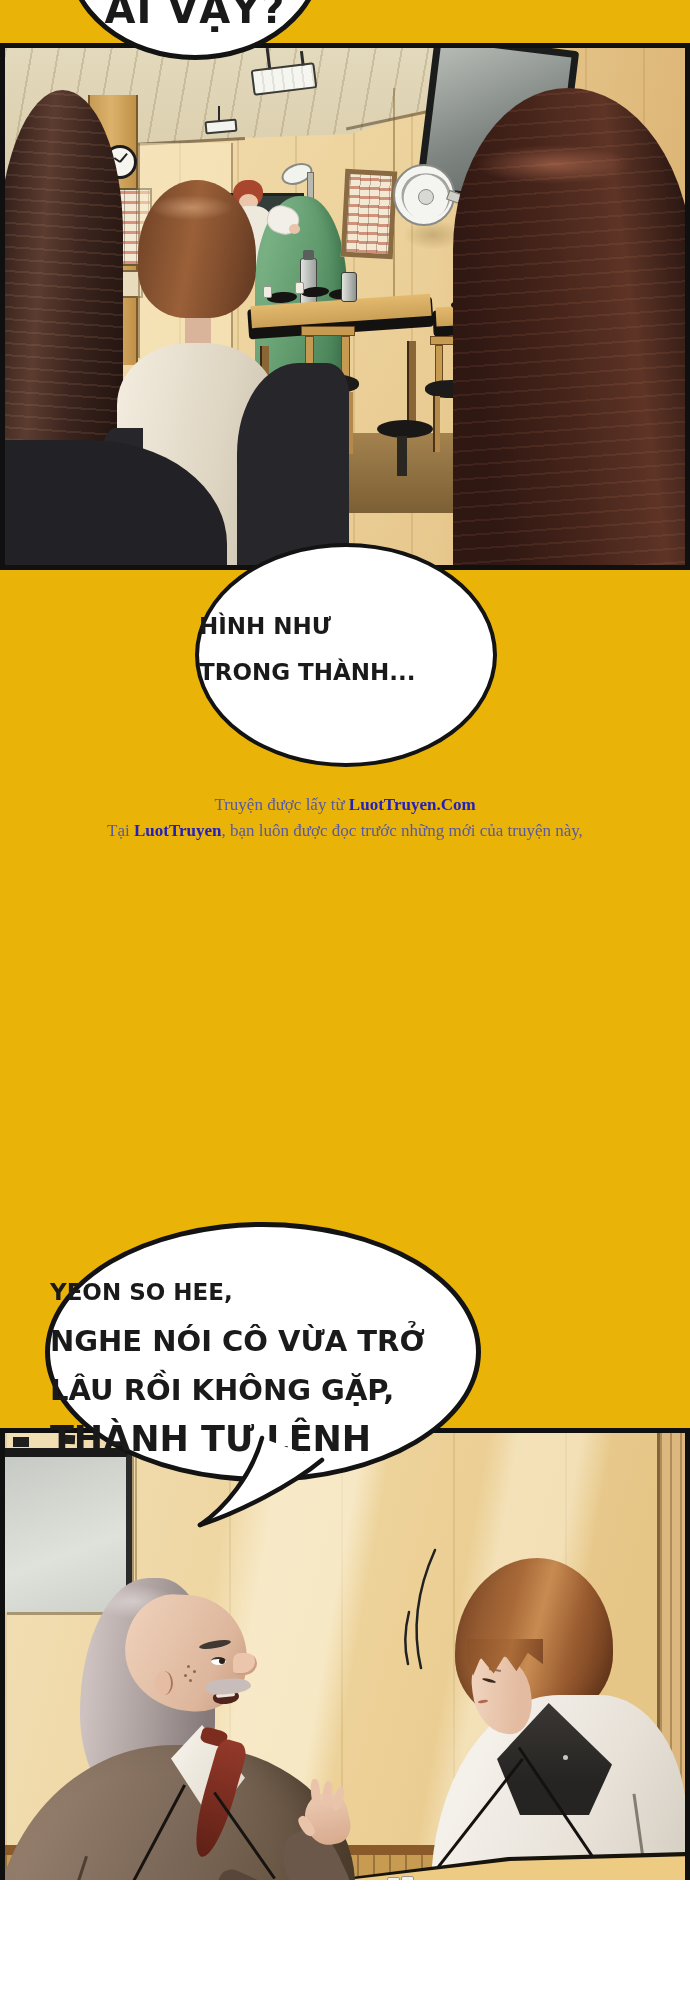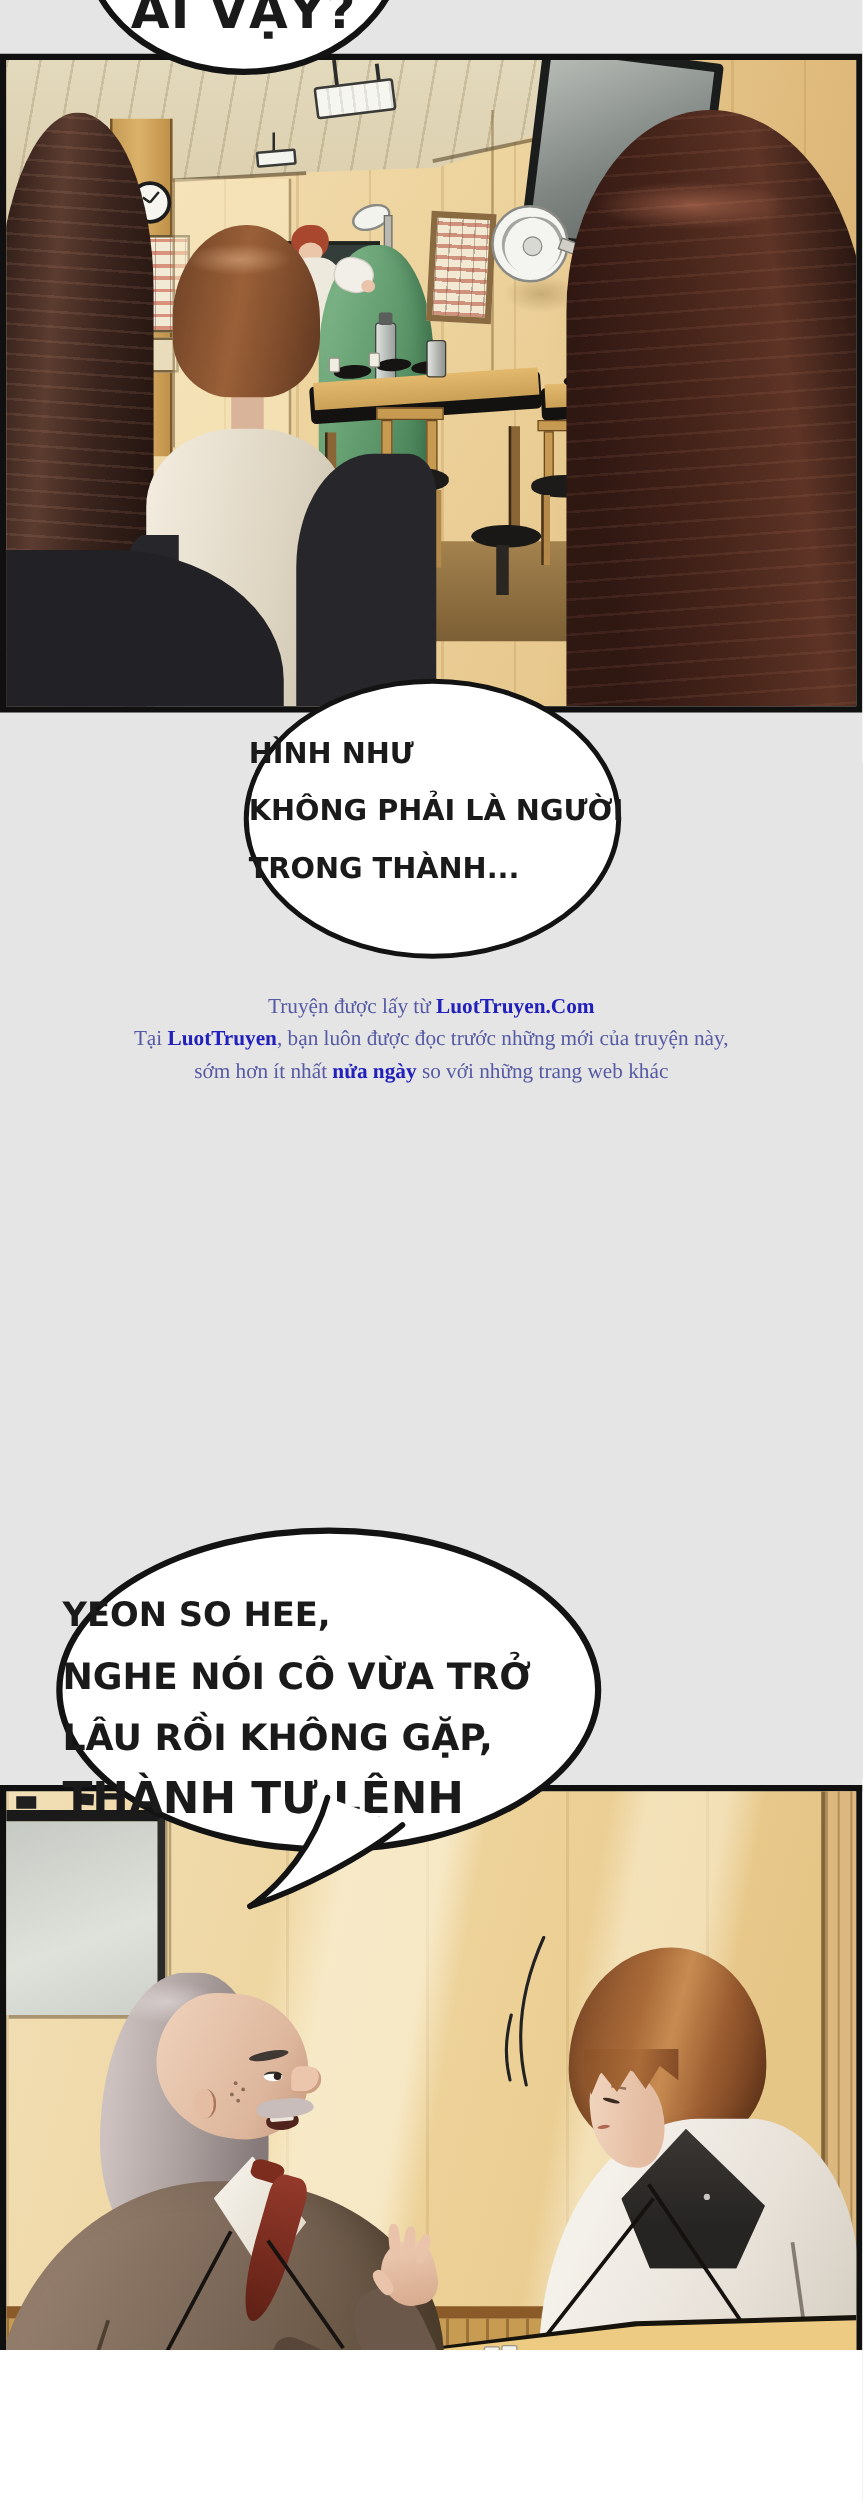--- a/index.html
+++ b/index.html
@@ -1,17 +1,17 @@
 <!DOCTYPE html>
 <html><head>
 <meta charset="utf-8">
 <style>
   *{margin:0;padding:0;box-sizing:border-box}
   html,body{background:#fff}
-  .page{position:relative;width:690px;height:1880px;background:#e5e5e5;overflow:hidden;
+  .page{position:relative;width:690px;height:1880px;background:#eab308;overflow:hidden;
         font-family:"DejaVu Sans",sans-serif}
   .a{position:absolute;display:block}
   .panel{position:absolute;left:0;width:690px;border:5px solid #101010;overflow:hidden}
   #p1{top:43px;height:527px;
       background:repeating-linear-gradient(90deg, rgba(150,108,50,.18) 0 2px, transparent 2px 58px),
                  linear-gradient(120deg,#f3debc 0%,#eed5a0 40%,#e7c88d 75%,#e2bf7f 100%)}
   #p2{top:1428px;height:572px;border-bottom:none;
       background:repeating-linear-gradient(90deg, rgba(150,108,50,.15) 0 2px, transparent 2px 112px),
                  linear-gradient(105deg,#f2dfb6 0%,#eed59f 35%,#ecd096 55%,#e6c687 80%)}
   .bubble{position:absolute;background:#fff;border-radius:50%}
@@ -145,29 +145,27 @@
                  linear-gradient(262deg,#2a1712 8%,#5e3426 30%,#46241a 55%,#2f1712 85%);
       border-radius:48% 52% 0 0 / 34% 38% 0 0"></div>
   </div>
 
   <div class="bubble" style="left:66px;top:-152px;width:258px;height:212px;border:5px solid #131313"></div>
   <div class="a btxt" style="left:70px;top:-14px;width:250px;font-size:40px;letter-spacing:1px">AI VẬY?</div>
 
   <div class="bubble" style="left:195px;top:543px;width:302px;height:224px;border:4px solid #131313">
     <div class="bcol" style="transform:translateY(-6px)">
       <div class="btxt" style="font-size:23px;line-height:46px">HÌNH NHƯ</div>
-      <div class="btxt" style="font-size:23px;line-height:46px">KHÔNG PHẢI LÀ NGƯỜI</div>
       <div class="btxt" style="font-size:23px;line-height:46px">TRONG THÀNH...</div>
     </div>
   </div>
 
   <div class="promo">
     <div><span>Truyện được lấy từ </span><b>LuotTruyen.Com</b></div>
     <div><span>Tại </span><b>LuotTruyen</b><span>, bạn luôn được đọc trước những mới của truyện này,</span></div>
-    <div><span>sớm hơn ít nhất </span><b>nửa ngày</b><span> so với những trang web khác</span></div>
   </div>
 
   <div id="p2" class="panel">
 
     <div class="a" style="left:0;top:0;width:680px;height:567px;
       background:linear-gradient(100deg, transparent 30%, rgba(255,250,232,.55) 36% 46%, transparent 50% 62%, rgba(255,250,232,.45) 66% 74%, transparent 78%)"></div>
     <div class="a" style="left:130px;top:0;width:2px;height:315px;background:rgba(120,90,40,.45)"></div>
     <div class="a" style="left:652px;top:0;width:28px;height:567px;
       background:repeating-linear-gradient(90deg, rgba(110,75,30,.4) 0 2px, transparent 2px 10px), #dcb87e;border-left:3px solid rgba(70,45,15,.6)"></div>
 
@@ -268,21 +266,21 @@
 
     <svg class="a" style="left:390px;top:112px" width="60" height="140" viewBox="0 0 60 140">
       <path d="M40,5 C22,45 17,85 26,123" fill="none" stroke="#222" stroke-width="2.5" stroke-linecap="round"></path>
       <path d="M14,67 C9,87 9,102 13,119" fill="none" stroke="#222" stroke-width="2.5" stroke-linecap="round"></path>
     </svg>
 
   </div>
 
   <div class="bubble" style="left:45px;top:1222px;width:436px;height:260px;border:5px solid #131313">
     <div class="bcol" style="transform:translateY(14px)">
-      <div class="btxt" style="font-size:27px;line-height:49px">YEON SO HEE,</div>
+      <div class="btxt" style="font-size:23px;line-height:49px">YEON SO HEE,</div>
       <div class="btxt" style="font-size:29px;line-height:49px">NGHE NÓI CÔ VỪA TRỞ</div>
       <div class="btxt" style="font-size:29px;line-height:49px">LÂU RỒI KHÔNG GẶP,</div>
       <div class="btxt" style="font-size:35px;line-height:49px">THÀNH TƯ LỆNH</div>
     </div>
   </div>
   <svg class="a" style="left:180px;top:1430px" width="170" height="110" viewBox="0 0 170 110">
     <path d="M82,8 C72,45 45,78 20,95 C60,82 112,55 142,30 Z" fill="#ffffff"></path>
     <path d="M82,8 C72,45 45,78 20,95" fill="none" stroke="#131313" stroke-width="4.5" stroke-linecap="round"></path>
     <path d="M20,95 C60,82 112,55 142,30" fill="none" stroke="#131313" stroke-width="4.5" stroke-linecap="round"></path>
   </svg>

